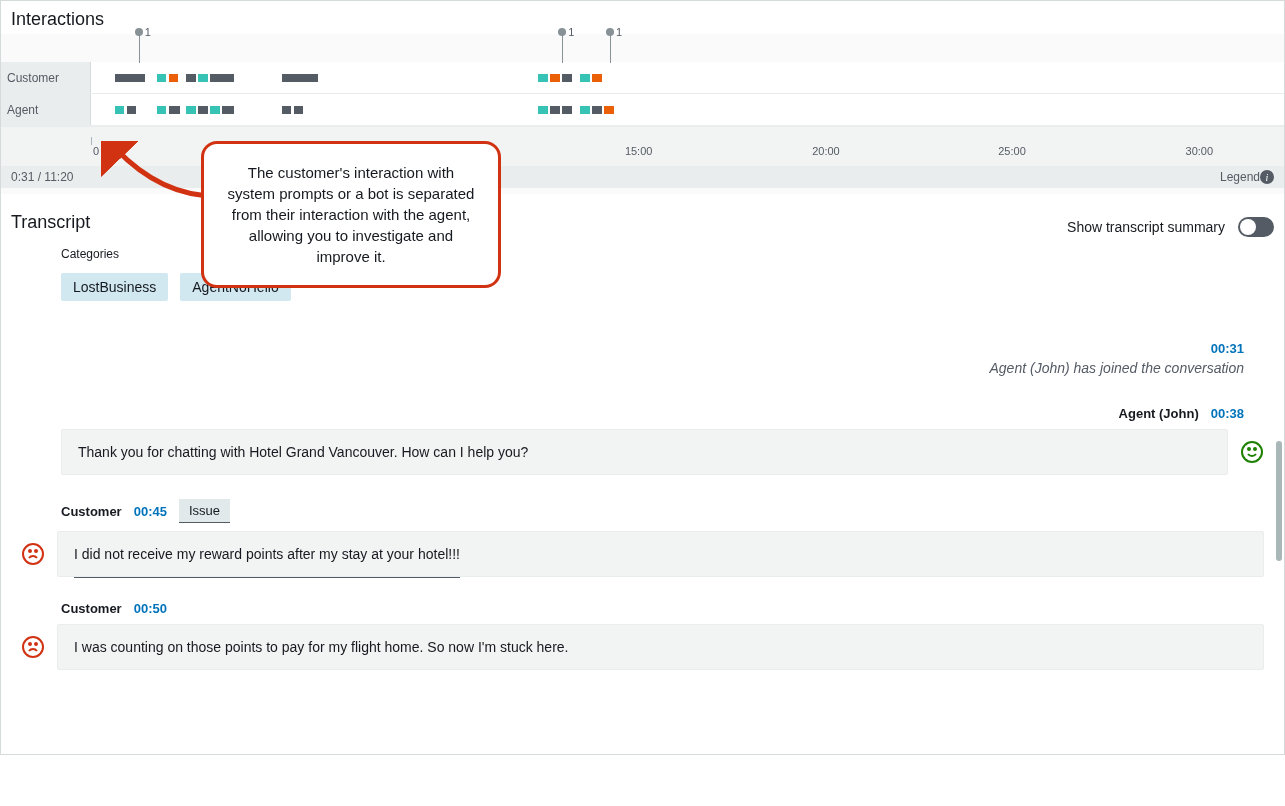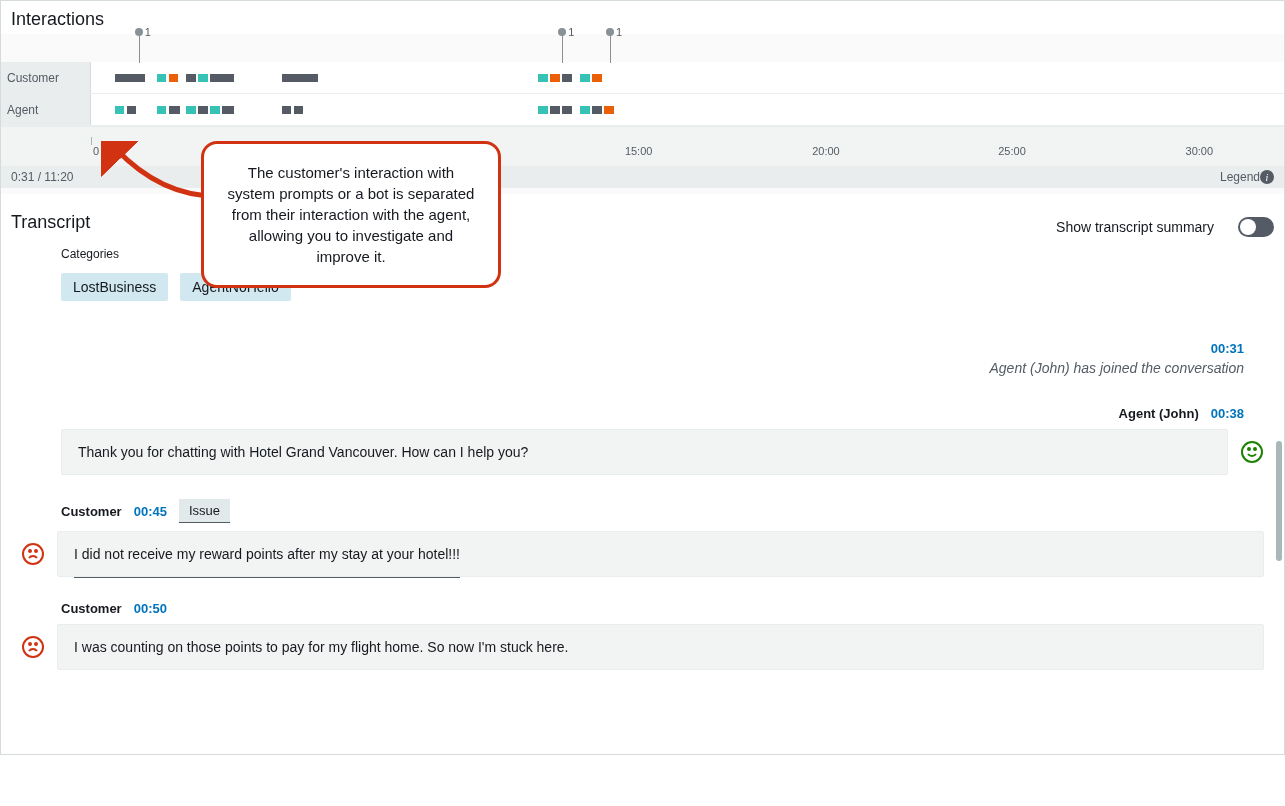--- a/index.html
+++ b/index.html
@@ -22,21 +22,21 @@
 .marker-num { position: absolute; top: -36px; font-size: 11px; color: #545b64; transform: translateX(6px); }
 .markers-layer { position: absolute; left: 90px; right: 0; top: 28px; height: 1px; z-index: 5; }
 .time-axis { position: relative; height: 40px; background: #f2f3f3; border-top: 1px solid #eaeded; padding-left: 90px; }
 .tick { position: absolute; top: 10px; width: 1px; height: 8px; background: #aab7b8; }
 .tick-label { position: absolute; top: 18px; font-size: 11px; color: #545b64; transform: translateX(-50%); }
 .status-bar { display: flex; justify-content: space-between; background: #eaeded; padding: 4px 10px; font-size: 12px; color: #545b64; }
 .legend-btn { display: flex; align-items: center; cursor: pointer; }
 .info-icon { width: 14px; height: 14px; border-radius: 50%; background: #545b64; color: #fff; font-size: 10px; display: inline-flex; align-items: center; justify-content: center; font-style: italic; font-family: serif; }
 .transcript-section { padding: 10px 10px 0 10px; position: relative; }
 .transcript-header { display: flex; justify-content: space-between; align-items: flex-end; margin-bottom: 10px; }
-.toggle-wrap { display: flex; align-items: center; gap: 24px; }
+.toggle-wrap { display: flex; align-items: center; gap: 13px; }
 .toggle { width: 36px; height: 20px; background: #545b64; border-radius: 10px; position: relative; cursor: pointer; }
 .toggle::after { content: ''; position: absolute; width: 16px; height: 16px; background: #fff; border-radius: 50%; top: 2px; left: 2px; }
 .categories { padding-left: 50px; margin-bottom: 20px; }
 .categories-title { font-size: 12px; font-weight: 400; margin-bottom: 12px; }
 .category-chips { display: flex; gap: 12px; }
 .chip { background: #d1e8f0; color: #16191f; padding: 6px 12px; border-radius: 2px; font-size: 14px; cursor: pointer; }
 .transcript-body { padding: 0 10px 0 50px; position: relative; }
 .event-right { text-align: right; margin-bottom: 20px; padding-right: 20px; }
 .event-time { color: #0073bb; font-weight: 700; font-size: 13px; }
 .event-text { font-style: italic; color: #545b64; margin-top: 4px; }

